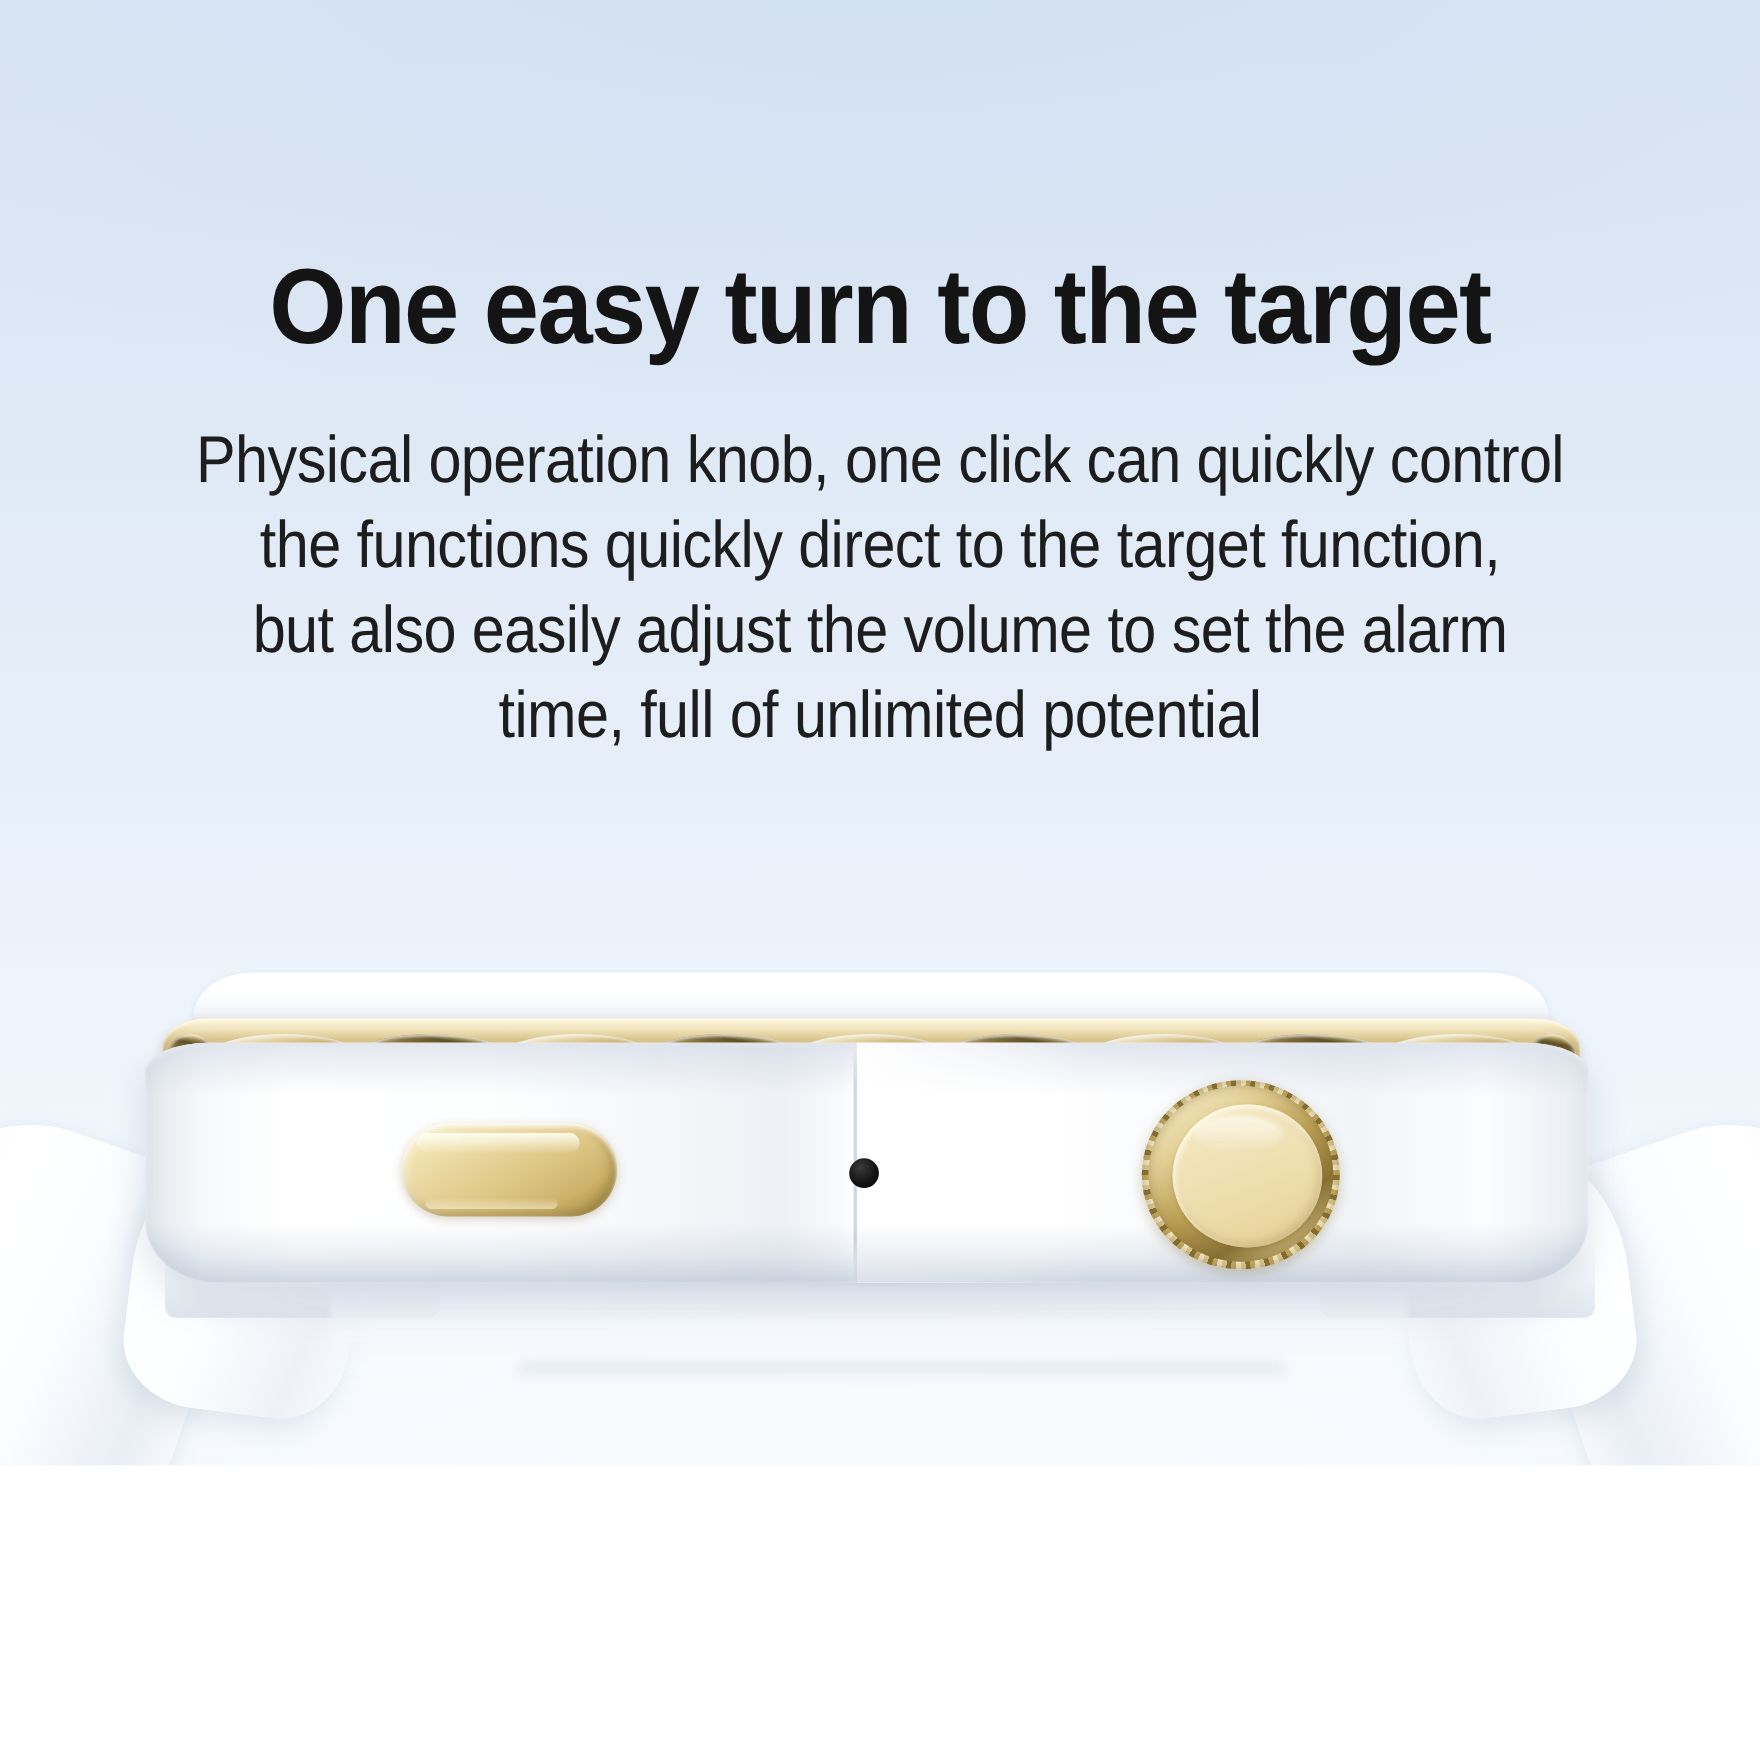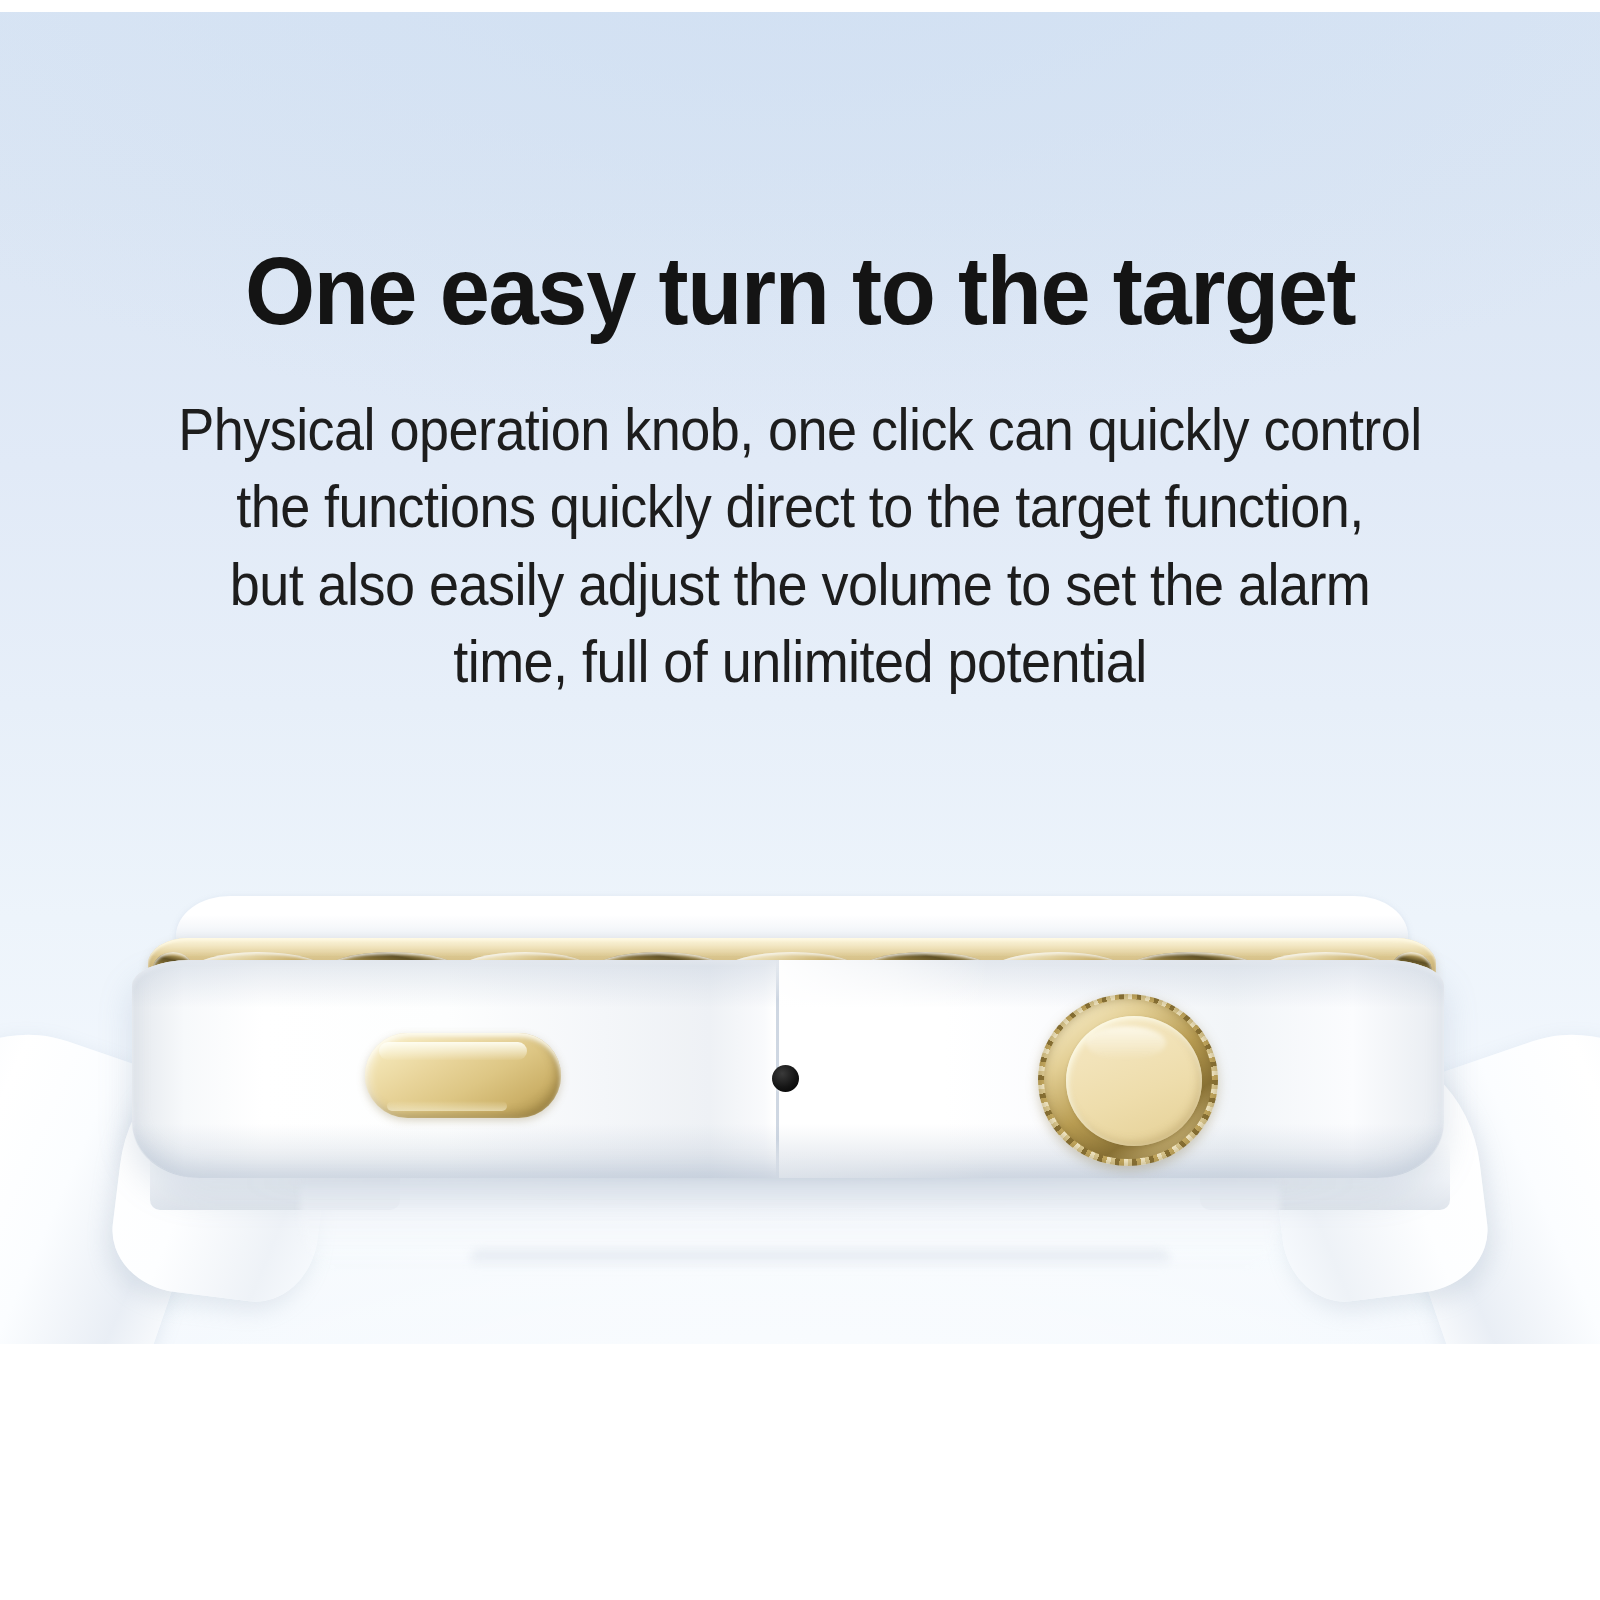--- a/index.html
+++ b/index.html
@@ -22,21 +22,20 @@
     overflow: hidden;
     background: linear-gradient(180deg,
         #d9e5f4 0%,
         #dbe6f4 14%,
         #e1eaf7 34%,
         #e7eff9 52%,
         #edf4fb 68%,
         #f2f7fd 82%,
         #f4f9fe 92%,
         #f1f7fd 100%);
-    margin-top: 12px;
   }
   
   .bg-wash {
     position: absolute;
     inset: 0;
     background:
       radial-gradient(140% 90% at 50% 120%, rgba(255,255,255,0.85) 0%, rgba(255,255,255,0) 55%),
       radial-gradient(120% 70% at 50% -10%, rgba(201,219,241,0.55) 0%, rgba(201,219,241,0) 60%);
     pointer-events: none;
   }

